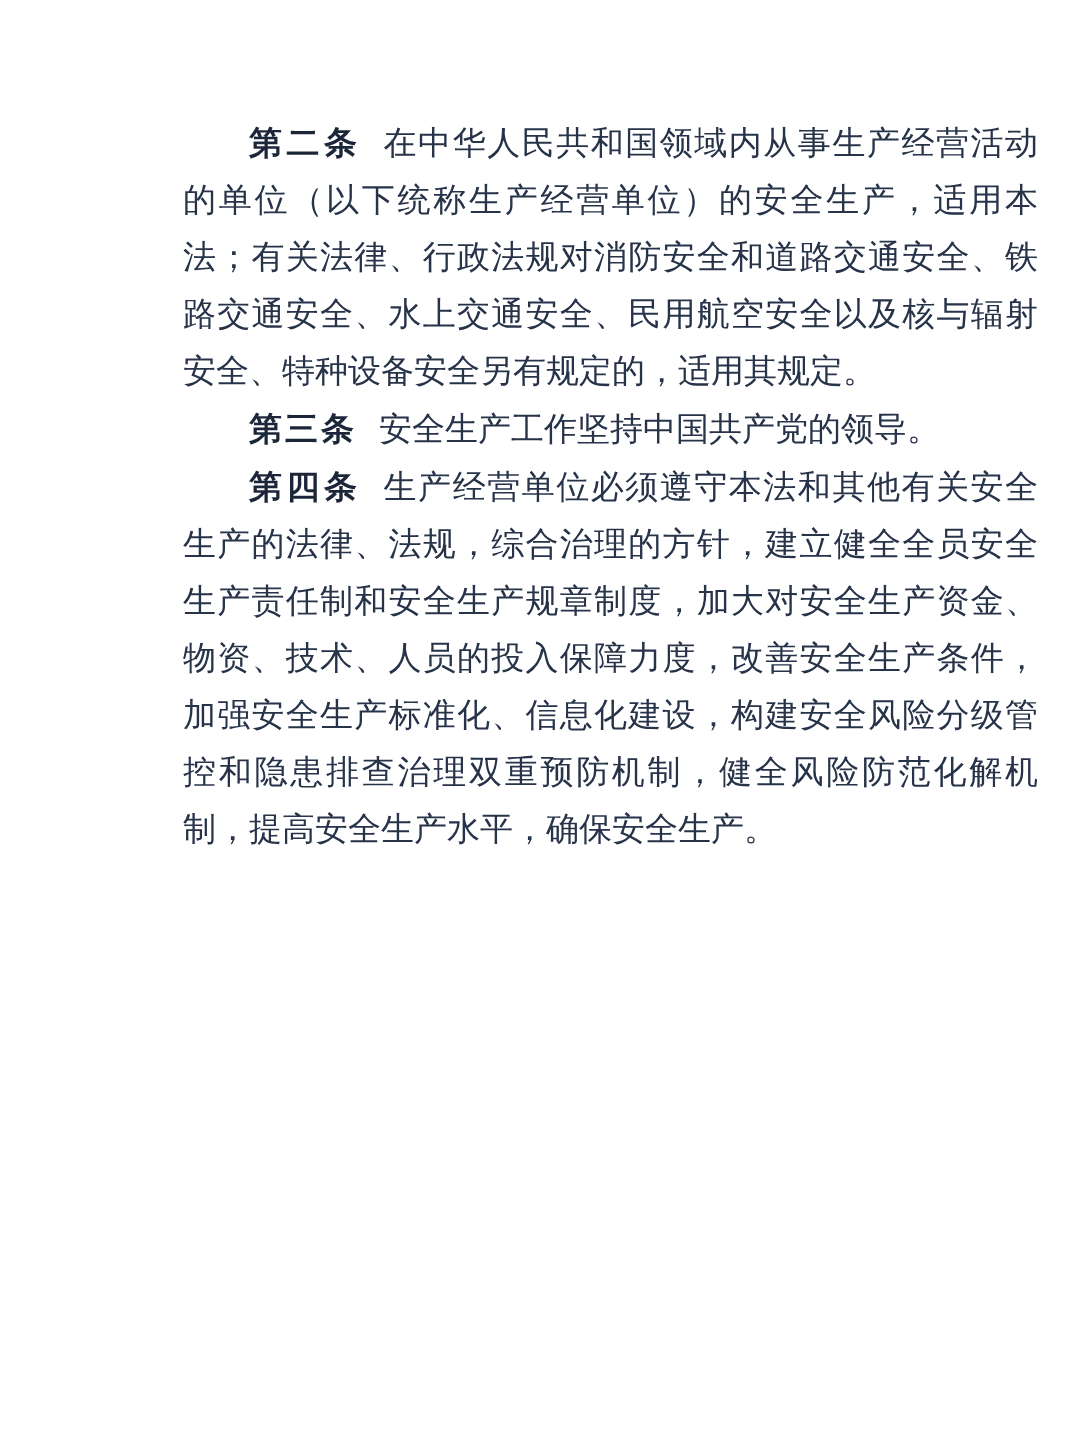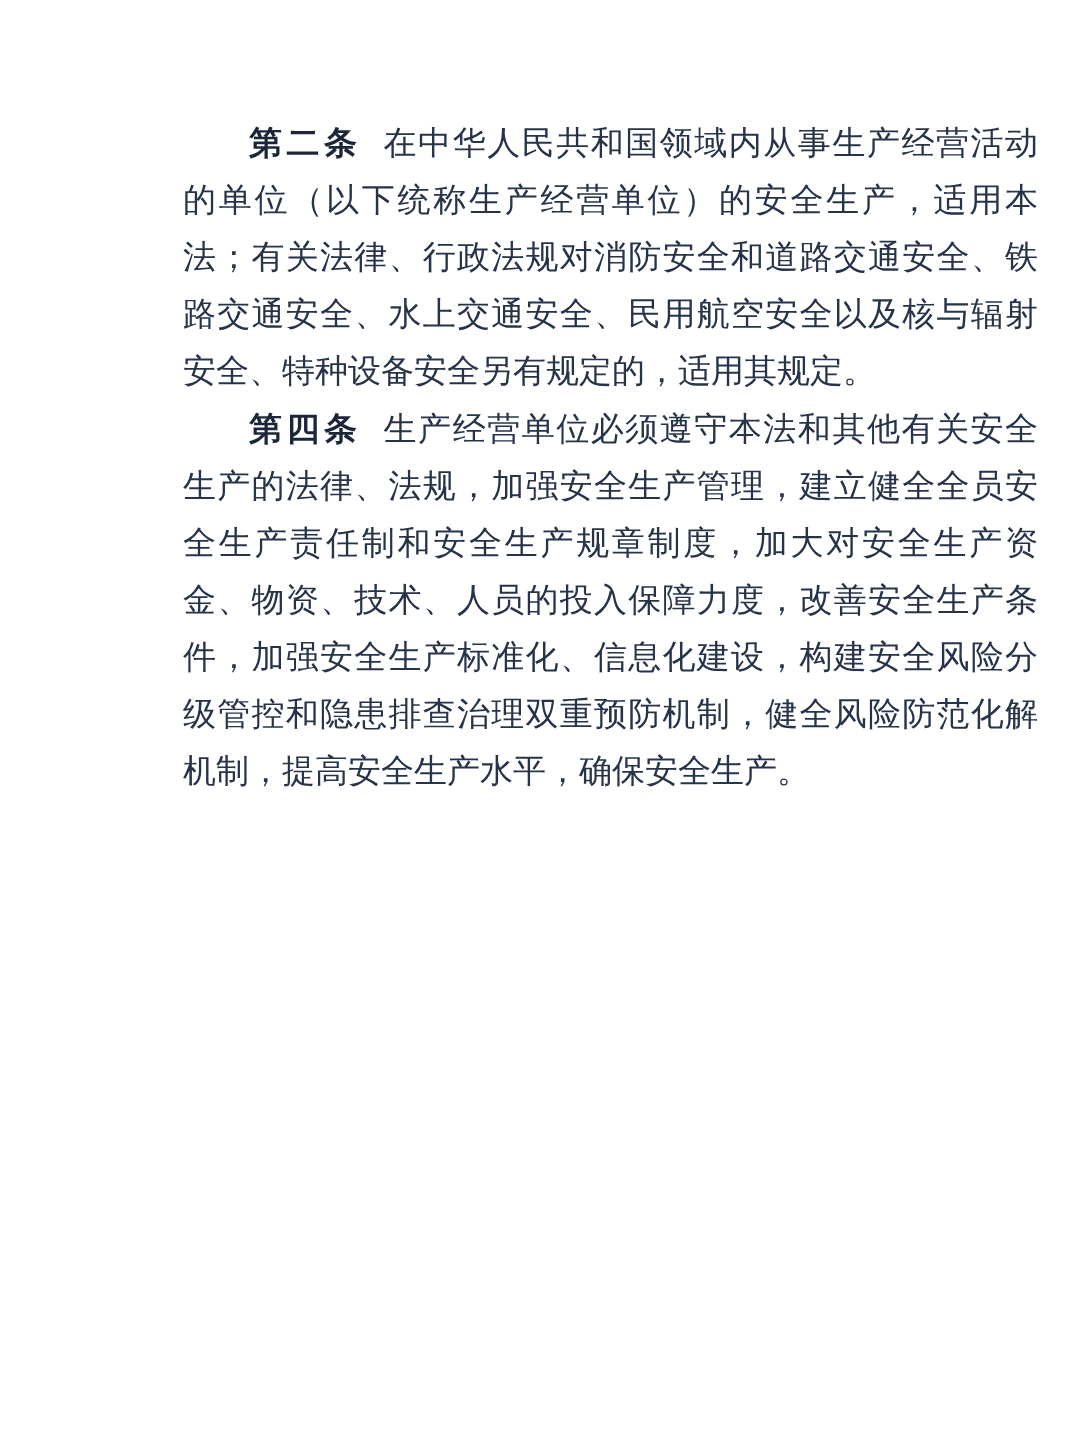--- a/index.html
+++ b/index.html
@@ -37,15 +37,16 @@
     letter-spacing: 3px;
     margin-right: 22px;
   }
 </style>
 </head>
 <body>
 
 <div class="page">
   <div class="doc" id="doc">
       <p class="para"><span class="art-num">第二条</span><span>在中华人民共和国领域内从事生产经营活动的单位（以下统称生产经营单位）的安全生产，适用本法；有关法律、行政法规对消防安全和道路交通安全、铁路交通安全、水上交通安全、民用航空安全以及核与辐射安全、特种设备安全另有规定的，适用其规定。</span></p>
-      <p class="para"><span class="art-num">第四条</span><span>生产经营单位必须遵守本法和其他有关安全生产的法律、法规，加强安全生产管理，建立健全全员安全生产责任制和安全生产规章制度，加大对安全生产资金、物资、技术、人员的投入保障力度，改善安全生产条件，加强安全生产标准化、信息化建设，构建安全风险分级管控和隐患排查治理双重预防机制，健全风险防范化解机制，提高安全生产水平，确保安全生产。</span></p>
+      <p class="para"><span class="art-num">第三条</span><span>安全生产工作坚持中国共产党的领导。</span></p>
+      <p class="para"><span class="art-num">第四条</span><span>生产经营单位必须遵守本法和其他有关安全生产的法律、法规，综合治理的方针，建立健全全员安全生产责任制和安全生产规章制度，加大对安全生产资金、物资、技术、人员的投入保障力度，改善安全生产条件，加强安全生产标准化、信息化建设，构建安全风险分级管控和隐患排查治理双重预防机制，健全风险防范化解机制，提高安全生产水平，确保安全生产。</span></p>
     </div>
 </div>
 
 </body></html>

